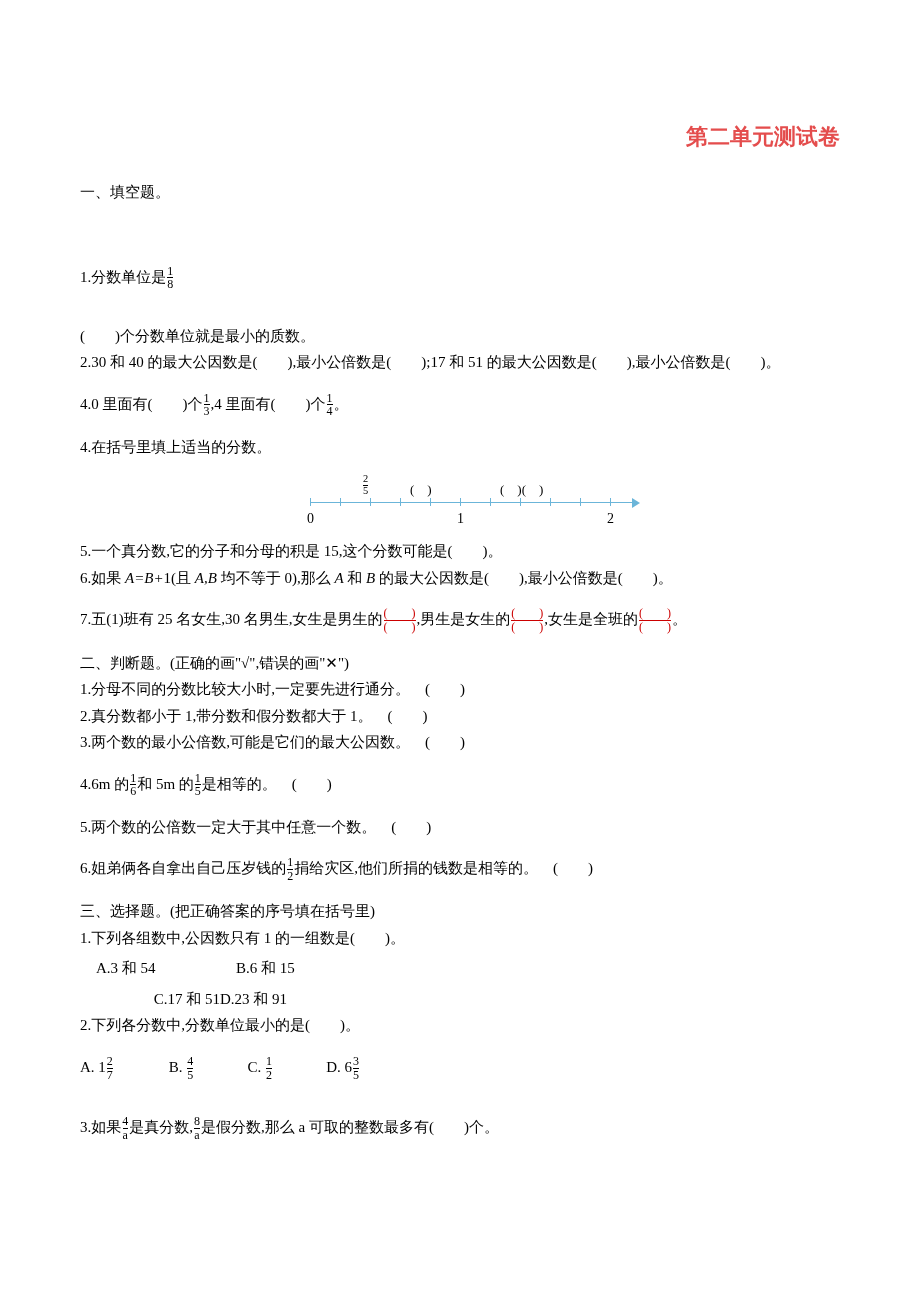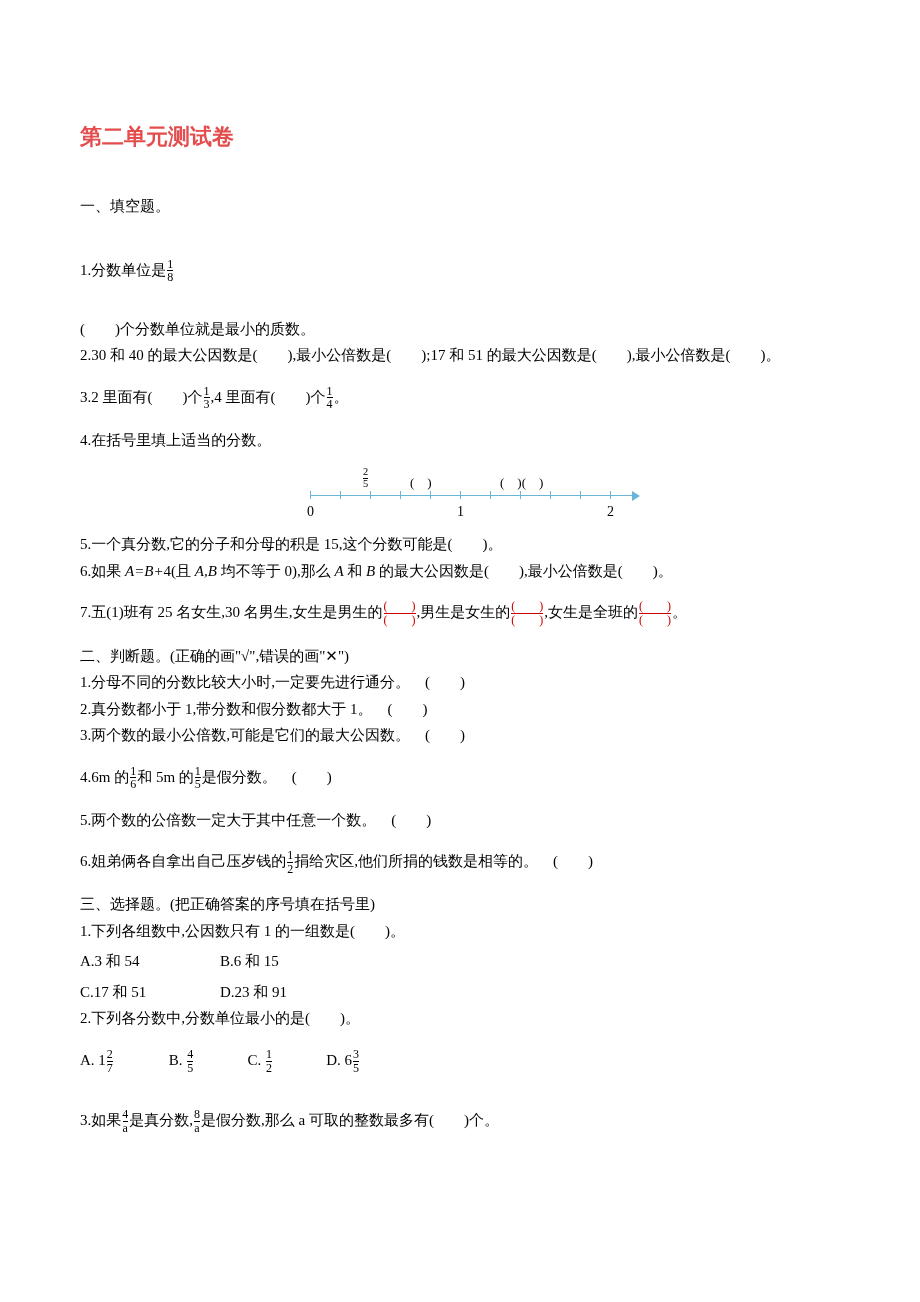--- a/index.html
+++ b/index.html
@@ -6,28 +6,28 @@
     body {
       font-family: "SimSun", "宋体", serif;
       font-size: 15px;
       line-height: 1.5;
       background: #fff;
       width: 920px;
       padding: 120px 80px 80px 80px;
       color: #000;
     }
     .title {
-      text-align: left;
+      text-align: right;
       color: #e44d4d;
       font-size: 22px;
       font-weight: bold;
-      margin-bottom: 42px;
+      margin-bottom: 28px;
     }
     .section-head {
-      margin-bottom: 40px;
+      margin-bottom: 61px;
     }
     .q {
       margin: 4px 0;
     }
     .q-gap-top { margin-top: 18px; }
     .q-gap-big { margin-top: 34px; }
     .frac {
       display: inline-flex;
       flex-direction: column;
       align-items: center;
@@ -96,21 +96,21 @@
   <span>1.分数单位是</span><span class="frac">
       <span class="n">1</span>
       <span class="d">8</span>
     </span>
 </div>
 <div class="q q-gap-big">(　　)个分数单位就是最小的质数。</div>
 
 <div class="q">2.30 和 40 的最大公因数是(　　),最小公倍数是(　　);17 和 51 的最大公因数是(　　),最小公倍数是(　　)。</div>
 
 <div class="q q-gap-top">
-  <span>3.2 里面有(　　)个</span><span class="frac">
+  <span>4.0 里面有(　　)个</span><span class="frac">
       <span class="n">1</span>
       <span class="d">3</span>
     </span><span>,4 里面有(　　)个</span><span class="frac">
       <span class="n">1</span>
       <span class="d">4</span>
     </span><span>。</span>
 </div>
 
 <div class="q q-gap-top">4.在括号里填上适当的分数。</div>
 
@@ -141,21 +141,21 @@
   <div class="nl-labels-bot">
     <span class="abs" style="left:-3px;">0</span>
     <span class="abs" style="left:147px;">1</span>
     <span class="abs" style="left:297px;">2</span>
   </div>
 </div>
 
 <div class="q">5.一个真分数,它的分子和分母的积是 15,这个分数可能是(　　)。</div>
 
 <div class="q">
-  <span>6.如果 </span><i>A=B+</i><span>4(且 </span><i>A,B</i><span> 均不等于 0),那么 </span><i>A</i><span> 和 </span><i>B</i><span> 的最大公因数是(　　),最小公倍数是(　　)。</span>
+  <span>6.如果 </span><i>A=B+</i><span>1(且 </span><i>A,B</i><span> 均不等于 0),那么 </span><i>A</i><span> 和 </span><i>B</i><span> 的最大公因数是(　　),最小公倍数是(　　)。</span>
 </div>
 
 <div class="q q-gap-top">
   <span>7.五(1)班有 25 名女生,30 名男生,女生是男生的</span><span class="frac red-frac">
       <span class="n">(　　)</span>
       <span class="d">(　　)</span>
     </span><span>,男生是女生的</span><span class="frac red-frac">
       <span class="n">(　　)</span>
       <span class="d">(　　)</span>
     </span><span>,女生是全班的</span><span class="frac red-frac">
@@ -168,37 +168,37 @@
 <div class="q">1.分母不同的分数比较大小时,一定要先进行通分。　(　　)</div>
 <div class="q">2.真分数都小于 1,带分数和假分数都大于 1。　(　　)</div>
 <div class="q">3.两个数的最小公倍数,可能是它们的最大公因数。　(　　)</div>
 <div class="q q-gap-top">
   <span>4.6m 的</span><span class="frac">
       <span class="n">1</span>
       <span class="d">6</span>
     </span><span>和 5m 的</span><span class="frac">
       <span class="n">1</span>
       <span class="d">5</span>
-    </span><span>是假分数。　(　　)</span>
+    </span><span>是相等的。　(　　)</span>
 </div>
 <div class="q q-gap-top">5.两个数的公倍数一定大于其中任意一个数。　(　　)</div>
 <div class="q q-gap-top">
   <span>6.姐弟俩各自拿出自己压岁钱的</span><span class="frac">
       <span class="n">1</span>
       <span class="d">2</span>
     </span><span>捐给灾区,他们所捐的钱数是相等的。　(　　)</span>
 </div>
 
 <div class="q q-gap-top">三、选择题。(把正确答案的序号填在括号里)</div>
 <div class="q">1.下列各组数中,公因数只有 1 的一组数是(　　)。</div>
 <div class="q options-row">
-  <span style="width:140px;">A.3 和 54</span><span>B.6 和 15</span>
+  <span style="width:140px;margin-left:16px;">A.3 和 54</span><span>B.6 和 15</span>
 </div>
 <div class="q options-row" style="display:block;">
-  <span style="display:inline-block;width:140px;">C.17 和 51</span><span>D.23 和 91</span>
+  <span style="display:inline-block;width:140px;text-align:right;">C.17 和 51</span><span>D.23 和 91</span>
 </div>
 <div class="q">2.下列各分数中,分数单位最小的是(　　)。</div>
 <div class="q q-gap-top">
   <span style="display:inline-block;width:85px;"><span>A. 1</span><span class="frac">
         <span class="n">2</span>
         <span class="d">7</span>
       </span></span>
   <span style="display:inline-block;width:75px;"><span>B. </span><span class="frac">
         <span class="n">4</span>
         <span class="d">5</span>

